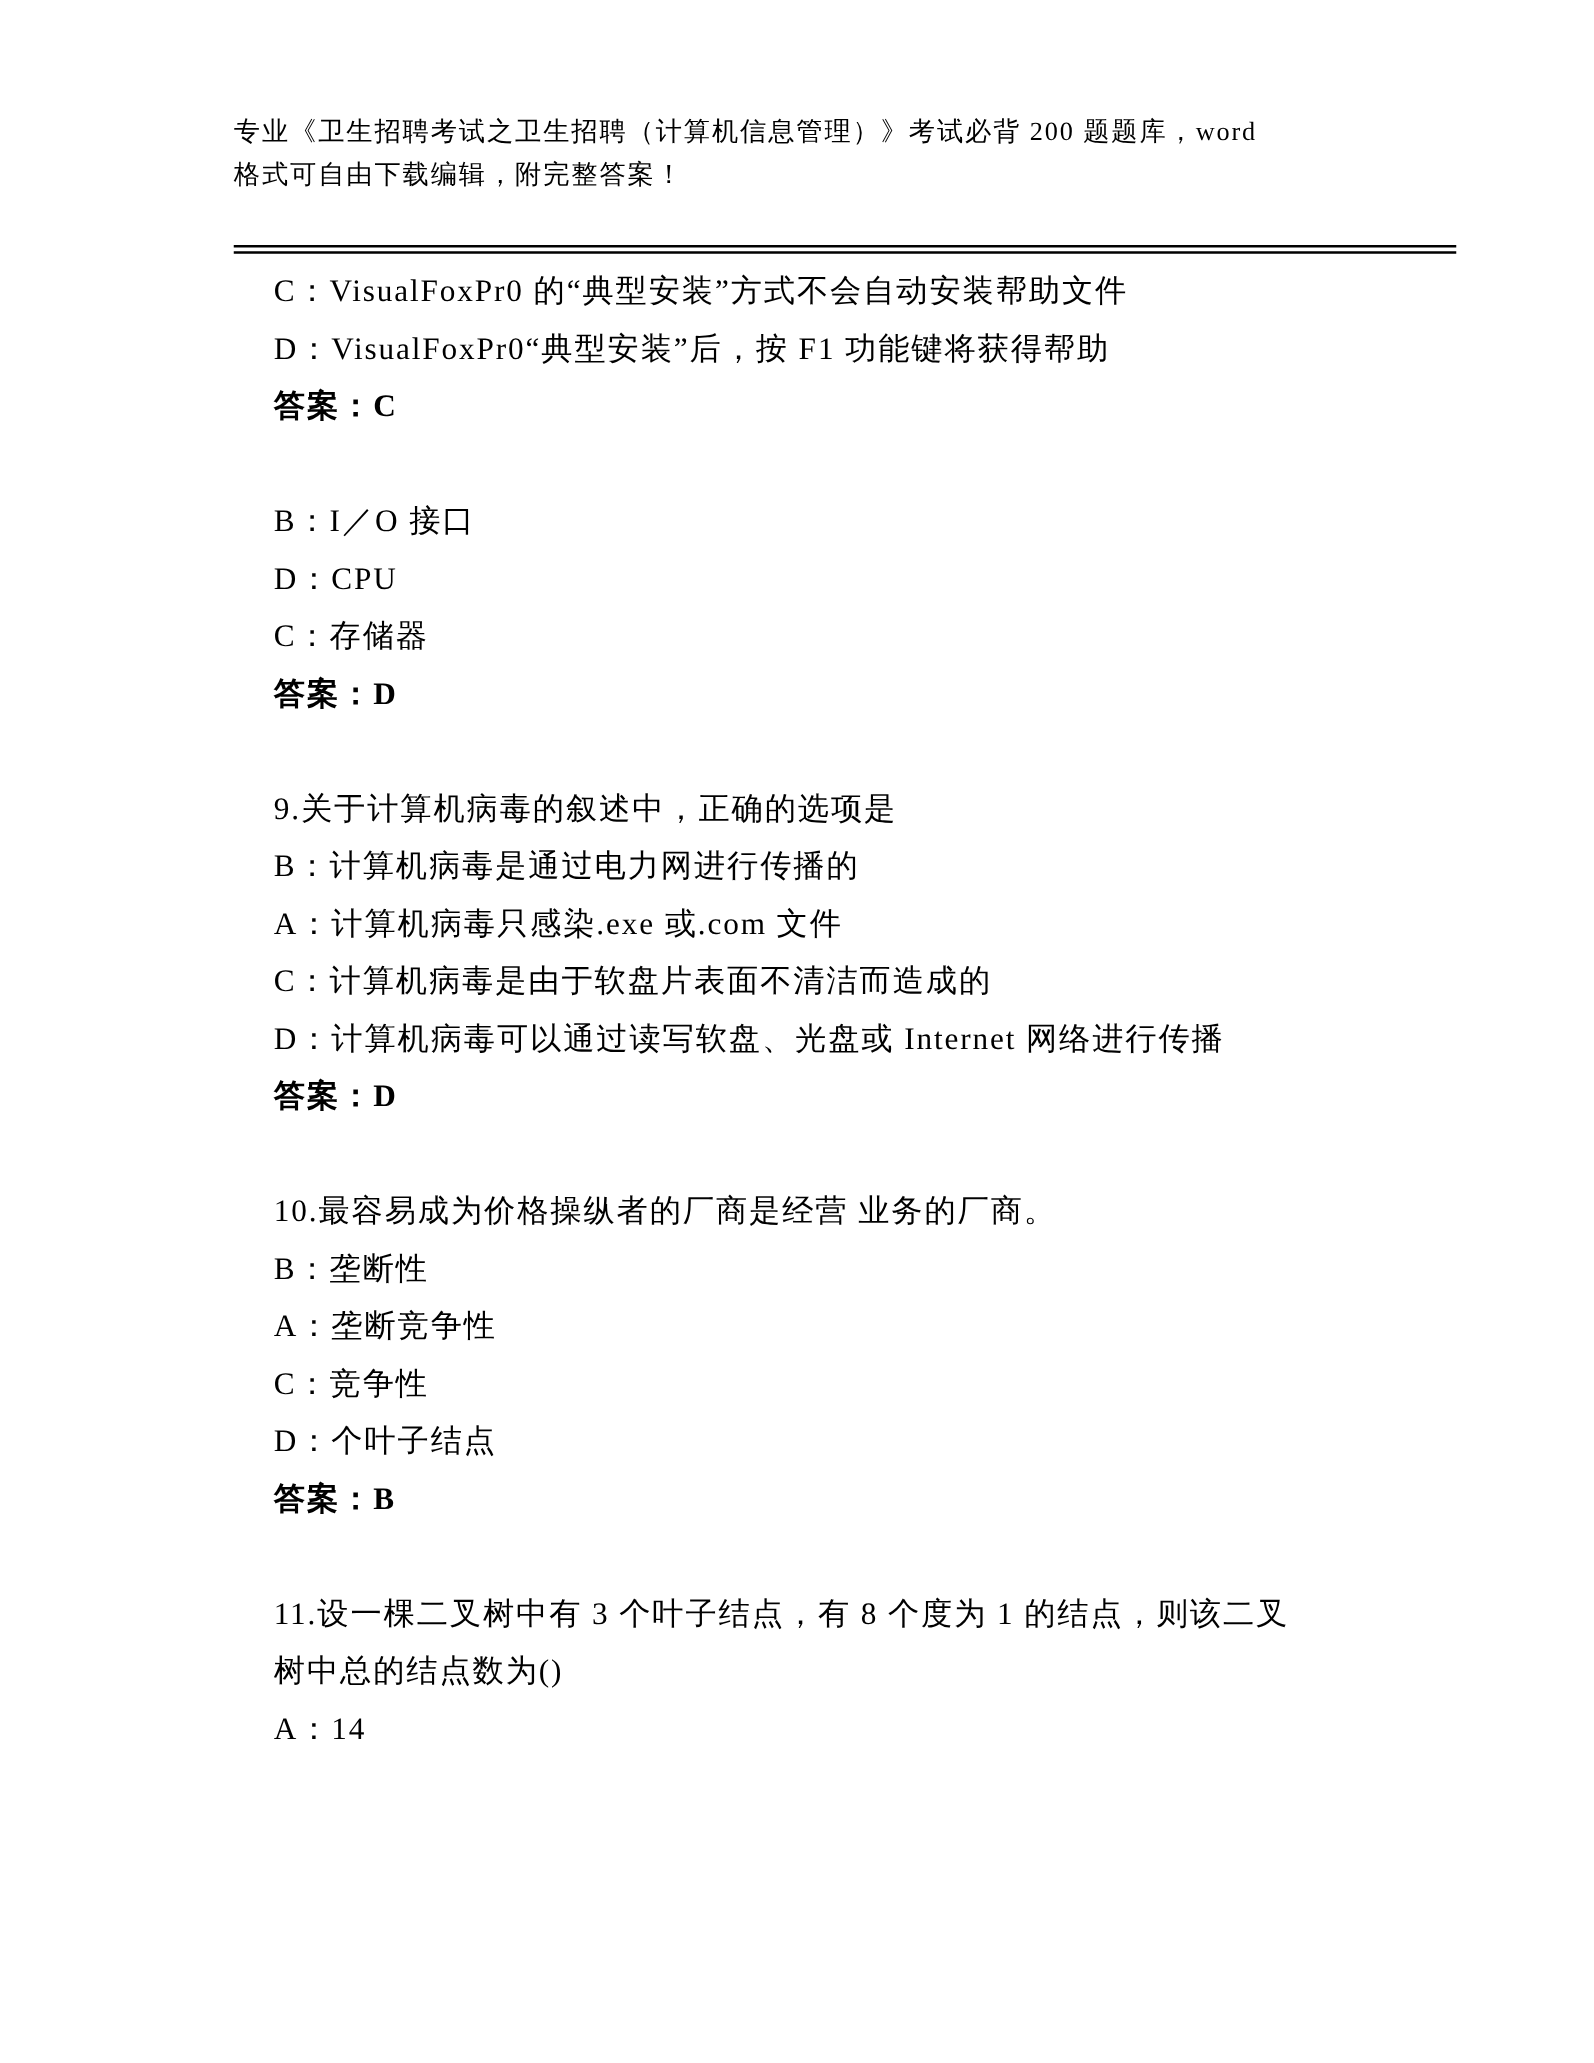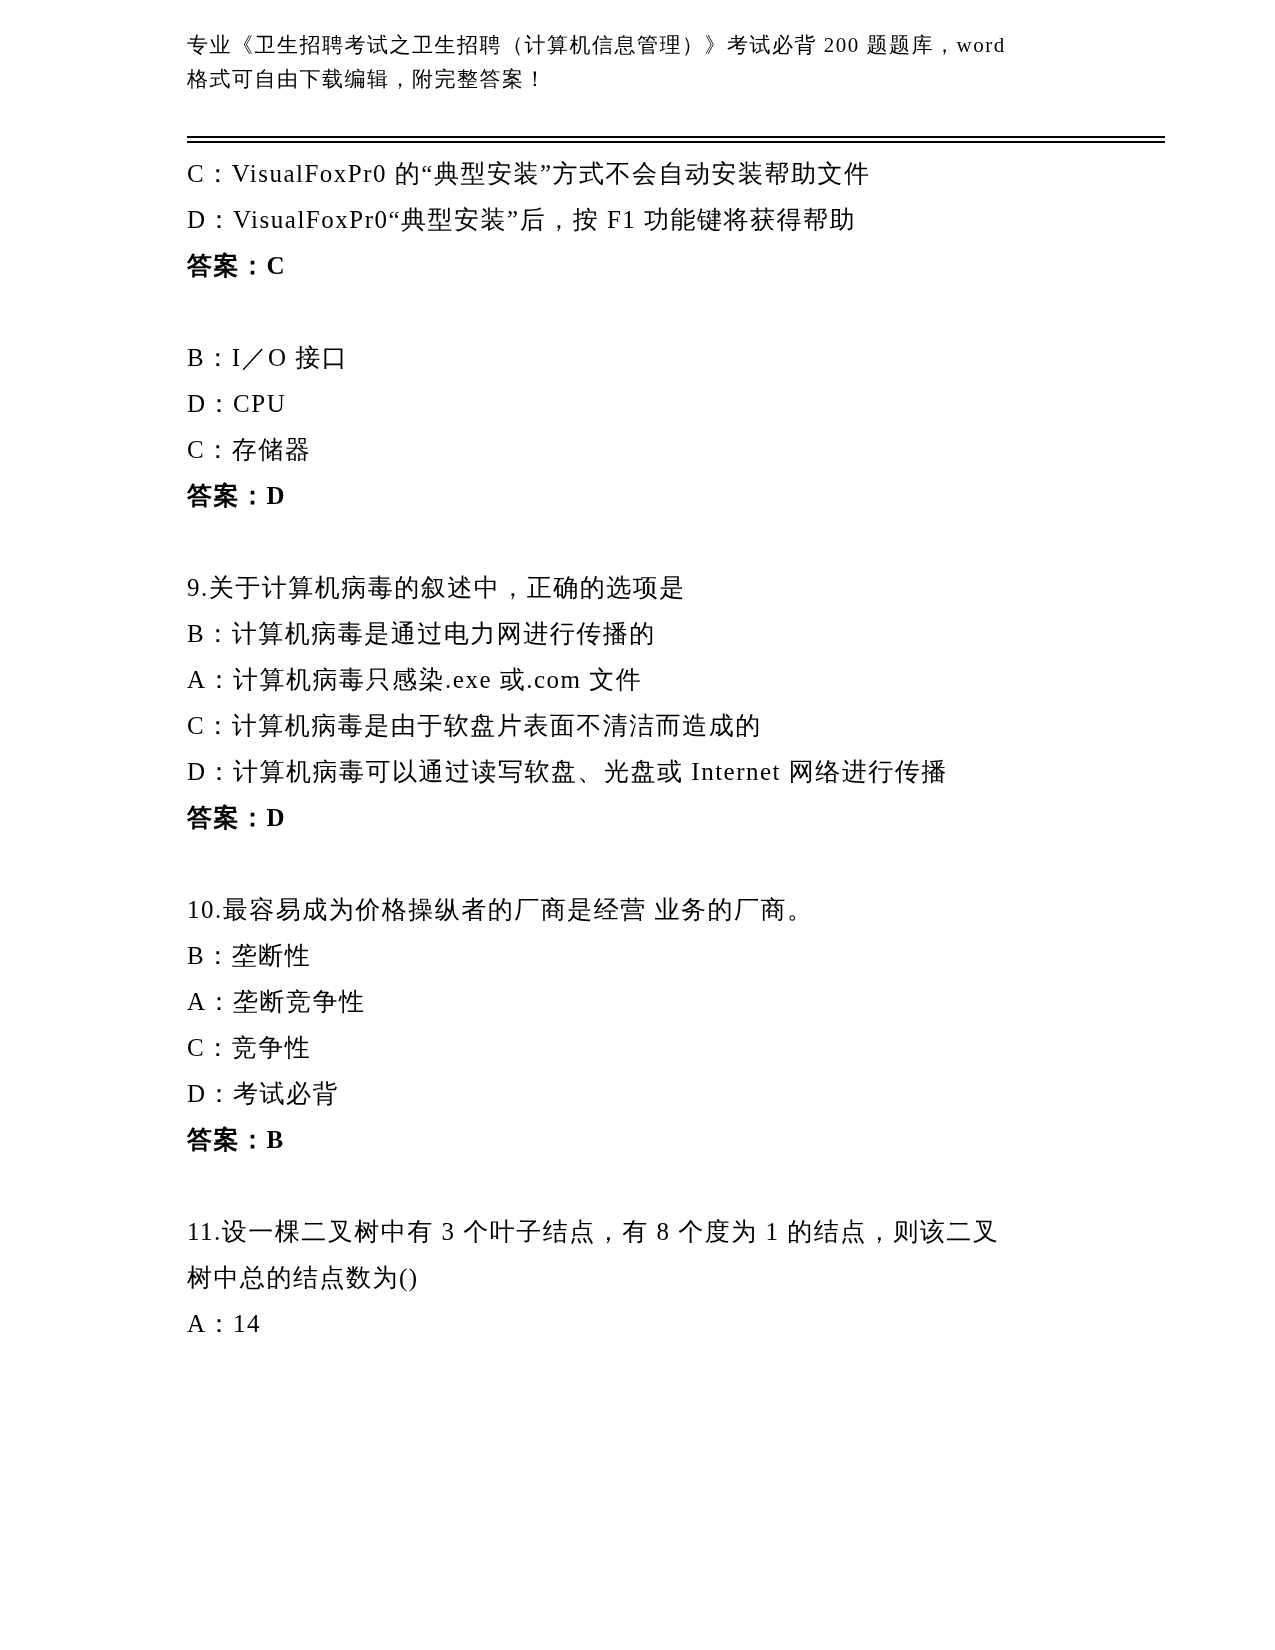--- a/index.html
+++ b/index.html
@@ -16,37 +16,38 @@
     font-family: "Liberation Serif", "DejaVu Serif", serif;
     overflow: hidden;
   }
   .content {
     position: absolute;
     left: 187px;
     top: 0;
     width: 978px;
   }
   .doc-header {
-    padding-top: 28px;
+    padding-top: 88px;
     font-size: 21px;
     line-height: 34px;
     letter-spacing: 1.5px;
     font-weight: 400;
   }
   .double-rule {
     margin-top: 40px;
     height: 3px;
     border-top: 2px solid #000000;
     border-bottom: 2px solid #000000;
   }
   .doc-body {
     padding-top: 8px;
     font-size: 25px;
     line-height: 46px;
     letter-spacing: 1.5px;
+    margin-left: 32px;
   }
   .block { margin-top: 46px; }
   .block.first { margin-top: 0; }
   .line { white-space: nowrap; }
   .answer { font-weight: 700; }
 </style>
 </head>
 <body>
 
 <div class="page">
@@ -81,21 +82,21 @@
         <div class="line">C：计算机病毒是由于软盘片表面不清洁而造成的</div>
         <div class="line">D：计算机病毒可以通过读写软盘、光盘或 Internet 网络进行传播</div>
         <div class="line answer">答案：D</div>
       </section>
 
       <section class="block">
         <div class="line">10.最容易成为价格操纵者的厂商是经营 业务的厂商。</div>
         <div class="line">B：垄断性</div>
         <div class="line">A：垄断竞争性</div>
         <div class="line">C：竞争性</div>
-        <div class="line">D：考试必背</div>
+        <div class="line">D：个叶子结点</div>
         <div class="line answer">答案：B</div>
       </section>
 
       <section class="block">
         <div class="line">11.设一棵二叉树中有 3 个叶子结点，有 8 个度为 1 的结点，则该二叉</div>
         <div class="line">树中总的结点数为()</div>
         <div class="line">A：14</div>
       </section>
 
     </main>

